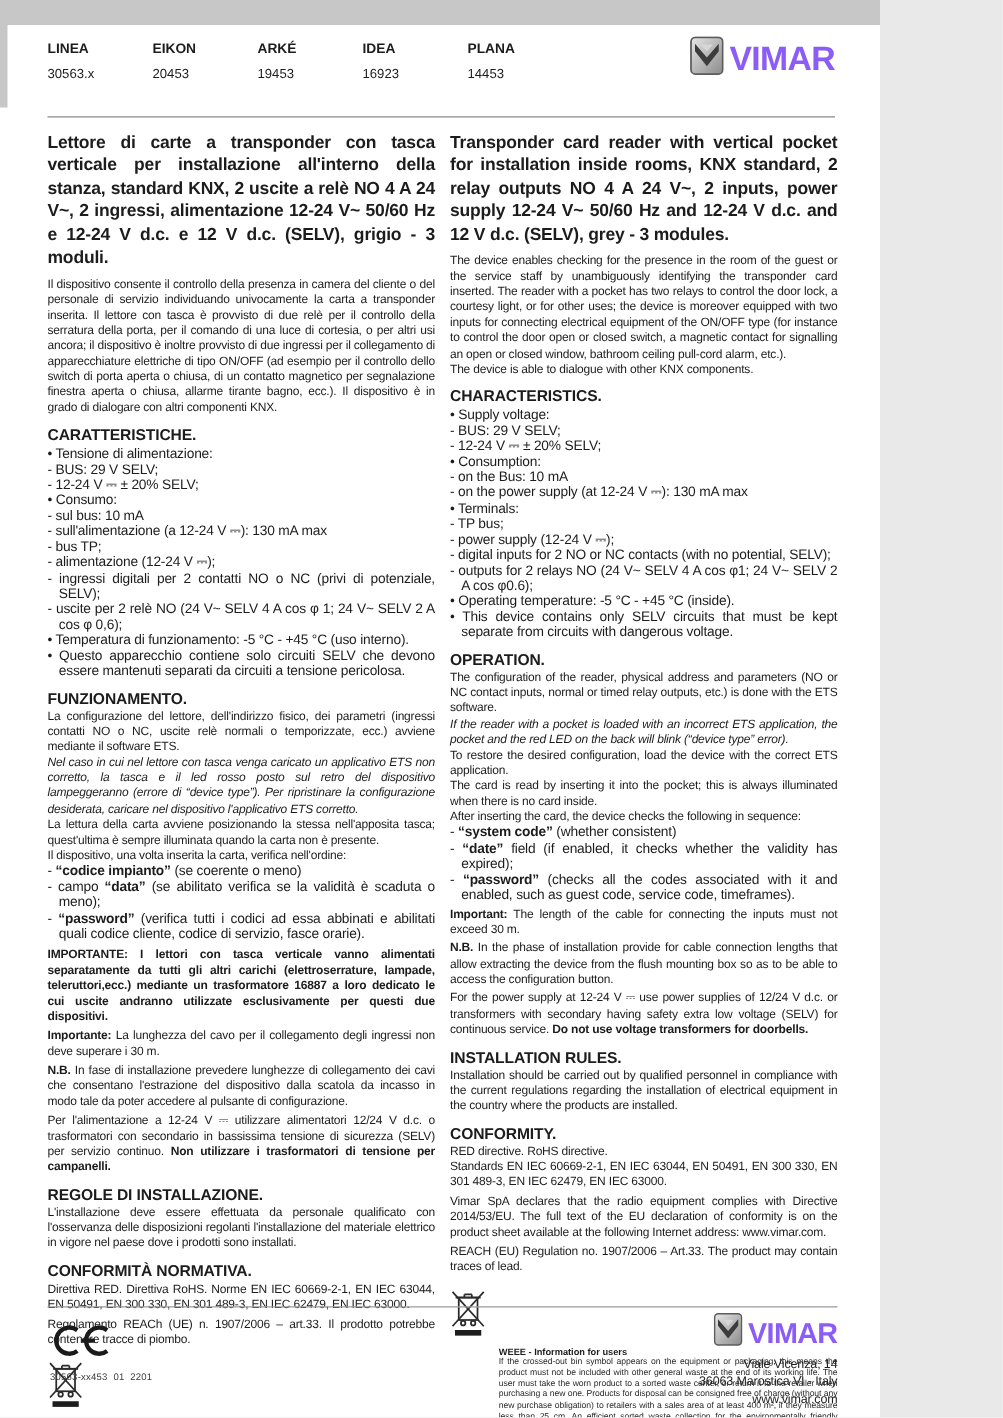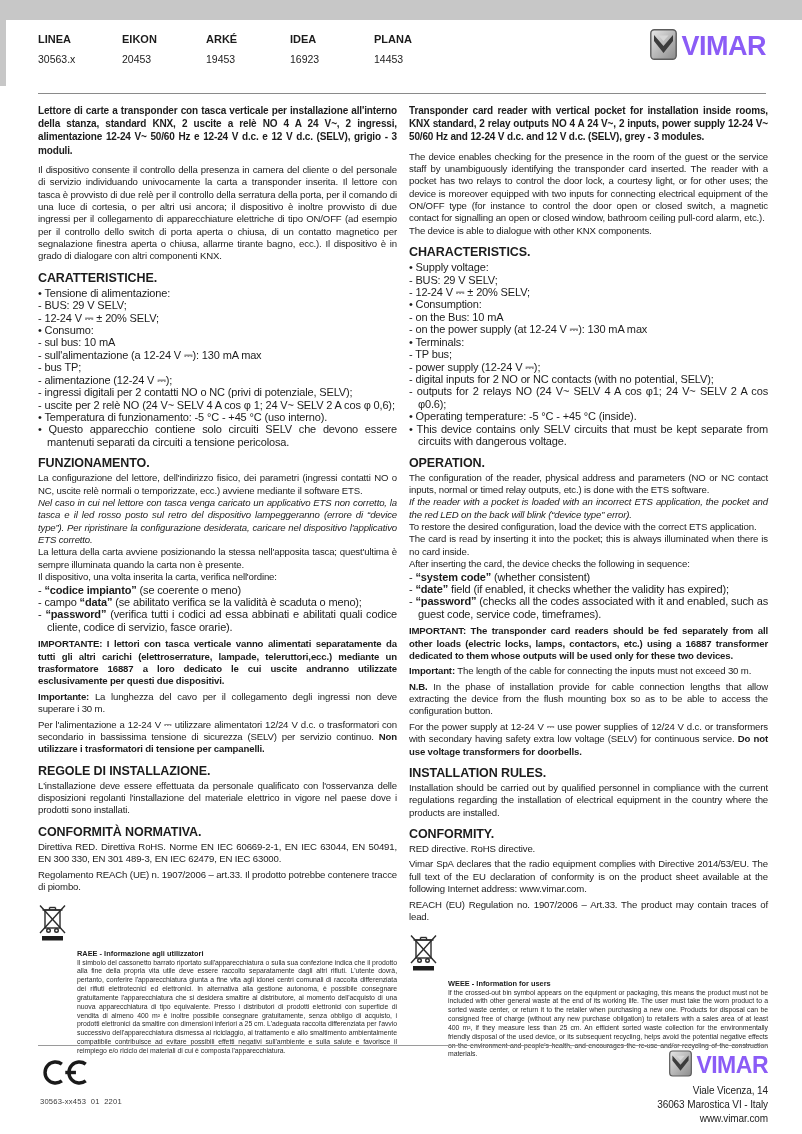--- a/index.html
+++ b/index.html
@@ -1,30 +1,30 @@
 <!DOCTYPE html>
 <html><head>
 <meta charset="utf-8">
 <style>
   html,body{margin:0;padding:0;background:#e9e9e9;}
-  .canvas{position:relative;width:802px;height:1134px;background:#ffffff;overflow:hidden;
+  .canvas{position:relative;width:704px;height:1134px;background:#ffffff;overflow:hidden;
           font-family:"Liberation Sans","DejaVu Sans",sans-serif;color:#1c1c1c;}
   .top-band{height:20px;background:#c7c7c7;}
   .left-sliver{position:absolute;left:0;top:20px;width:6px;height:66px;background:#c7c7c7;}
   .header{position:relative;padding:13px 36px 0 38px;height:50px;}
   .products{display:flex;}
   .prod{width:84px;}
   .series{font-weight:bold;font-size:11px;letter-spacing:0;}
   .pcode{font-size:10.5px;margin-top:8px;}
   .brand{position:absolute;right:36px;top:9px;display:flex;align-items:center;gap:5px;}
   .wordmark{font-weight:bold;font-size:27px;letter-spacing:-0.5px;color:#8b5cf6;}
   .rule{border-top:1.6px solid #8a8a8a;margin:10px 36px 0 38px;}
   .columns{display:flex;gap:12px;padding:10px 34px 0 38px;}
   .col{width:361px;}
-  .title{font-weight:bold;font-size:10px;line-height:1.32;text-align:justify;margin:0 0 7px 0;letter-spacing:-0.15px;}
+  .title{font-weight:bold;font-size:14px;line-height:1.32;text-align:justify;margin:0 0 7px 0;letter-spacing:-0.15px;}
   .j{font-size:9.6px;line-height:1.29;text-align:justify;margin:0;letter-spacing:-0.15px;}
   .it{font-style:italic;}
   .h2{font-weight:bold;font-size:12.5px;margin:8px 0 2px 0;letter-spacing:-0.1px;}
   .li{font-size:11px;line-height:1.13;text-align:justify;margin:0;letter-spacing:-0.15px;
       padding-left:9px;text-indent:-9px;}
   .gap{margin-top:5px;}
   .gap-s{margin-top:3px;}
   .fineprint{display:flex;gap:7px;margin-top:8px;}
   .fp-icon{width:32px;flex:none;padding-top:2px;}
   .fp-text{flex:1;margin-top:48px;}
@@ -111,20 +111,21 @@
       <div class="h2">FUNZIONAMENTO.</div>
       <p class="j">La configurazione del lettore, dell'indirizzo fisico, dei parametri (ingressi contatti NO o NC, uscite relè normali o temporizzate, ecc.) avviene mediante il software ETS.</p>
       <p class="j it">Nel caso in cui nel lettore con tasca venga caricato un applicativo ETS non corretto, la tasca e il led rosso posto sul retro del dispositivo lampeggeranno (errore di “device type”). Per ripristinare la configurazione desiderata, caricare nel dispositivo l'applicativo ETS corretto.</p>
       <p class="j">La lettura della carta avviene posizionando la stessa nell'apposita tasca; quest'ultima è sempre illuminata quando la carta non è presente.</p>
       <p class="j">Il dispositivo, una volta inserita la carta, verifica nell'ordine:</p>
       <p class="li"><span>- </span><b>“codice impianto”</b><span> (se coerente o meno)</span></p>
       <p class="li"><span>- campo </span><b>“data”</b><span> (se abilitato verifica se la validità è scaduta o meno);</span></p>
       <p class="li"><span>- </span><b>“password”</b><span> (verifica tutti i codici ad essa abbinati e abilitati quali codice cliente, codice di servizio, fasce orarie).</span></p>
       <p class="j gap"><b>IMPORTANTE: I lettori con tasca verticale vanno alimentati separatamente da tutti gli altri carichi (elettroserrature, lampade, teleruttori,ecc.) mediante un trasformatore 16887 a loro dedicato le cui uscite andranno utilizzate esclusivamente per questi due dispositivi.</b></p>
       <p class="j gap-s"><b>Importante:</b><span> La lunghezza del cavo per il collegamento degli ingressi non deve superare i 30 m.</span></p>
+      <p class="j gap-s"><b>N.B.</b><span> In fase di installazione prevedere lunghezze di collegamento dei cavi che consentano l'estrazione del dispositivo dalla scatola da incasso in modo tale da poter accedere al pulsante di configurazione.</span></p>
       <p class="j gap-s"><span>Per l'alimentazione a 12-24 V ⎓ utilizzare alimentatori 12/24 V d.c. o trasformatori con secondario in bassissima tensione di sicurezza (SELV) per servizio continuo. </span><b>Non utilizzare i trasformatori di tensione per campanelli.</b></p>
 
       <div class="h2">REGOLE DI INSTALLAZIONE.</div>
       <p class="j">L'installazione deve essere effettuata da personale qualificato con l'osservanza delle disposizioni regolanti l'installazione del materiale elettrico in vigore nel paese dove i prodotti sono installati.</p>
 
       <div class="h2">CONFORMITÀ NORMATIVA.</div>
       <p class="j">Direttiva RED. Direttiva RoHS. Norme EN IEC 60669-2-1, EN IEC 63044, EN 50491, EN 300 330, EN 301 489-3, EN IEC 62479, EN IEC 63000.</p>
       <p class="j gap-s">Regolamento REACh (UE) n. 1907/2006 – art.33. Il prodotto potrebbe contenere tracce di piombo.</p>
 
       <div class="fineprint">
@@ -173,30 +174,30 @@
 
       <div class="h2">OPERATION.</div>
       <p class="j">The configuration of the reader, physical address and parameters (NO or NC contact inputs, normal or timed relay outputs, etc.) is done with the ETS software.</p>
       <p class="j it">If the reader with a pocket is loaded with an incorrect ETS application, the pocket and the red LED on the back will blink (“device  type” error).</p>
       <p class="j">To restore the desired configuration, load the device with the correct ETS application.</p>
       <p class="j">The card is read by inserting it into the pocket;  this is always illuminated when there is no card inside.</p>
       <p class="j">After inserting the card, the device checks the following in sequence:</p>
       <p class="li"><span>- </span><b>“system code”</b><span> (whether consistent)</span></p>
       <p class="li"><span>- </span><b>“date”</b><span> field (if enabled, it checks whether the validity has expired);</span></p>
       <p class="li"><span>- </span><b>“password”</b><span> (checks all the codes associated with it and enabled, such as guest code, service code, timeframes).</span></p>
-      <p class="j gap"><b>IMPORTANT: The transponder card readers should be fed separately from all other loads (electric locks, lamps, contactors, etc.) using a 16887 transformer dedicated to them whose outputs will be used only for these two devices.</b></p>
       <p class="j gap-s"><b>Important:</b><span> The length of the cable for connecting the inputs must not exceed 30 m.</span></p>
       <p class="j gap-s"><b>N.B.</b><span> In the phase of installation provide for cable connection lengths that allow extracting the device from the flush mounting box so as to be able to access the configuration button.</span></p>
       <p class="j gap-s"><span>For the power supply at 12-24 V ⎓ use power supplies of 12/24 V d.c. or transformers with secondary having safety extra low voltage (SELV) for continuous service.  </span><b>Do not use voltage transformers for doorbells.</b></p>
 
       <div class="h2">INSTALLATION RULES.</div>
       <p class="j">Installation should be carried out by qualified personnel in compliance with the current regulations regarding the installation of electrical equipment in the country where the products are installed.</p>
 
       <div class="h2">CONFORMITY.</div>
       <p class="j">RED directive. RoHS directive.</p>
+      <p class="j">Standards EN IEC 60669-2-1, EN IEC 63044, EN 50491, EN 300 330, EN 301 489-3, EN IEC 62479, EN IEC 63000.</p>
       <p class="j gap-s">Vimar SpA declares that the radio equipment complies with Directive 2014/53/EU. The full text of the EU declaration of conformity is on the product sheet available at the following Internet address: www.vimar.com.</p>
       <p class="j gap-s">REACH (EU) Regulation no. 1907/2006 – Art.33. The product may contain traces of lead.</p>
 
       <div class="fineprint">
         <div class="fp-icon">
           <svg width="30" height="44" viewBox="0 0 30 44">
             <g stroke="#2b2b2b" stroke-width="1.4" fill="none">
               <rect x="7" y="7" width="15" height="18"></rect>
               <line x1="4.5" y1="7" x2="24.5" y2="7"></line>
               <line x1="11.5" y1="7" x2="11.5" y2="4.5"></line>

